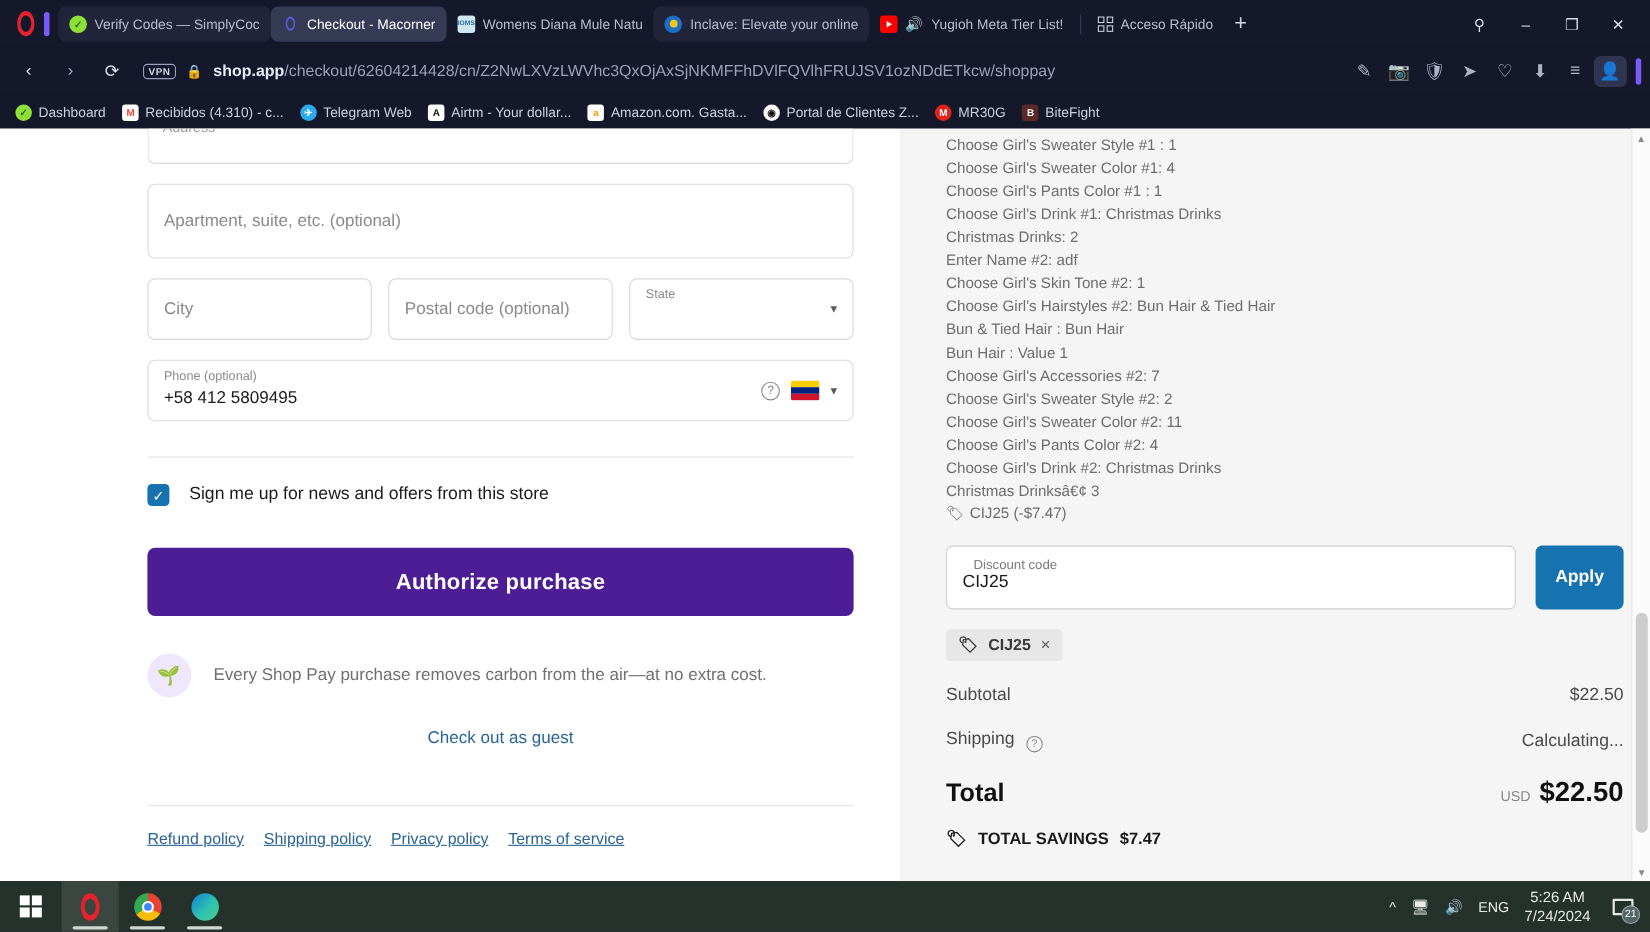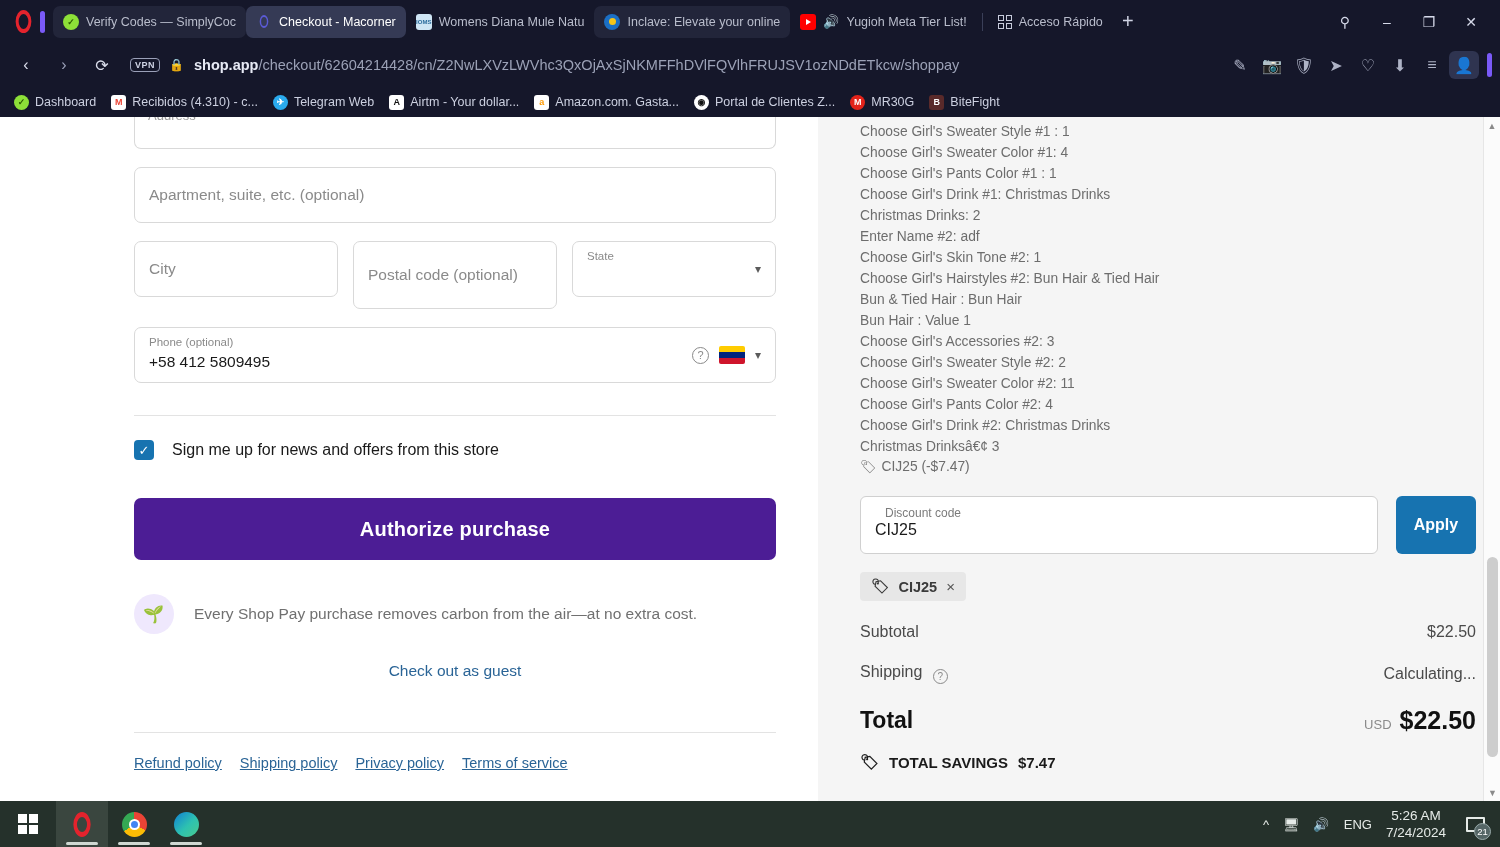--- a/index.html
+++ b/index.html
@@ -313,29 +313,29 @@
 
   <div class="viewport">
 
     <div class="left-col">
       <div class="left-inner">
 
         <div class="field addr-cut">
           <span class="cutlabel">Address</span>
         </div>
 
-        <div class="field row-tall" style="margin-top:18px;height:56px;">
+        <div class="field row-tall" style="margin-top:18px;height:68px;">
           <span class="ph">Apartment, suite, etc. (optional)</span>
         </div>
 
         <div class="grid3">
           <div class="field row-tall" style="height:56px;align-items:center;">
             <span class="ph">City</span>
           </div>
-          <div class="field row-tall" style="height:68px;">
+          <div class="field row-tall" style="height:56px;">
             <span class="ph">Postal code (optional)</span>
           </div>
           <div class="field sel" style="height:56px;">
             <span class="lab">State</span>
             <span class="chev">▾</span>
           </div>
         </div>
 
         <div class="field phone">
           <span class="lab">Phone (optional)</span>
@@ -383,21 +383,21 @@
         <li>Choose Girl's Sweater Style #1 : 1</li>
         <li>Choose Girl's Sweater Color #1: 4</li>
         <li>Choose Girl's Pants Color #1 : 1</li>
         <li>Choose Girl's Drink #1: Christmas Drinks</li>
         <li>Christmas Drinks: 2</li>
         <li>Enter Name #2: adf</li>
         <li>Choose Girl's Skin Tone #2: 1</li>
         <li>Choose Girl's Hairstyles #2: Bun Hair &amp; Tied Hair</li>
         <li>Bun &amp; Tied Hair : Bun Hair</li>
         <li>Bun Hair : Value 1</li>
-        <li>Choose Girl's Accessories #2: 3</li>
+        <li>Choose Girl's Accessories #2: 7</li>
         <li>Choose Girl's Sweater Style #2: 2</li>
         <li>Choose Girl's Sweater Color #2: 11</li>
         <li>Choose Girl's Pants Color #2: 4</li>
         <li>Choose Girl's Drink #2: Christmas Drinks</li>
         <li>Christmas Drinksâ€¢ 3</li>
       </ul>
       <div class="disc-line">
         <span class="tagico">🏷</span>
         <span>CIJ25 (-$7.47)</span>
       </div>

